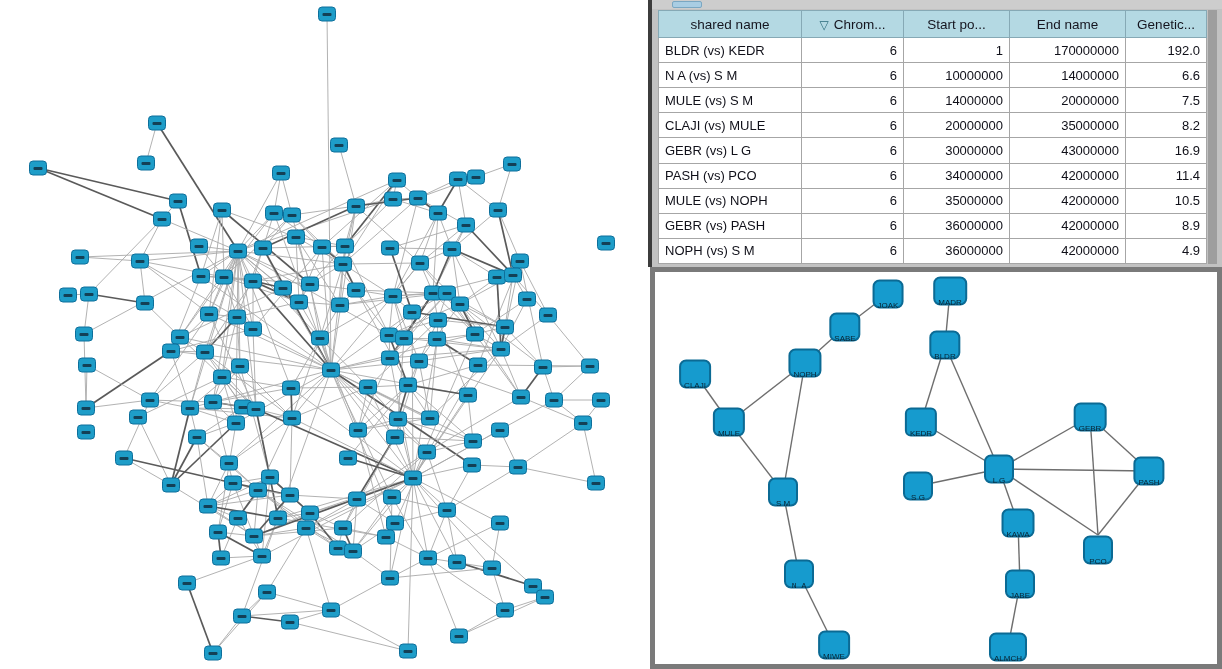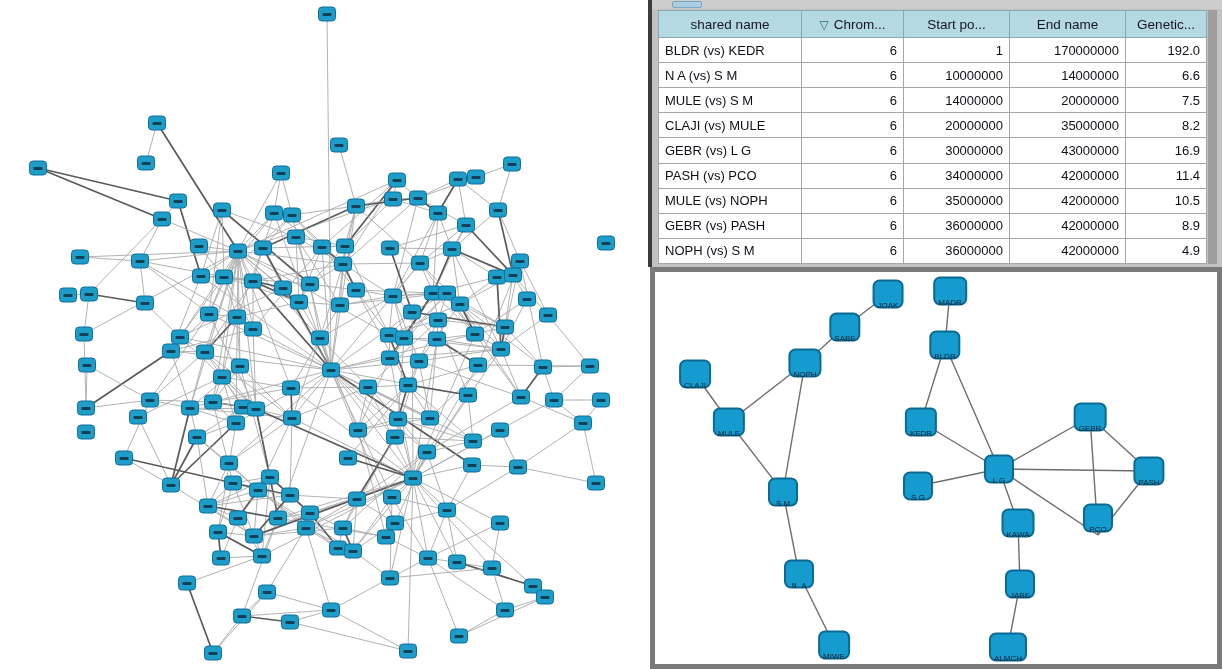--- a/index.html
+++ b/index.html
@@ -1197,21 +1197,21 @@
       </div>
       <div class="big-node" style="left: 494px; top: 199px;">
         <span class="nlabel">PASH</span>
       </div>
       <div class="big-node" style="left: 128px; top: 220px;">
         <span class="nlabel">S M</span>
       </div>
       <div class="big-node" style="left: 363px; top: 251px;">
         <span class="nlabel">KAWA</span>
       </div>
-      <div class="big-node" style="left: 443px; top: 246px;">
+      <div class="big-node" style="left: 443px; top: 278px;">
         <span class="nlabel">PCO</span>
       </div>
       <div class="big-node" style="left: 144px; top: 302px; font-family: Liberation Mono, monospace;">
         <span class="nlabel">N A</span>
       </div>
       <div class="big-node" style="left: 365px; top: 312px;">
         <span class="nlabel">JABE</span>
       </div>
       <div class="big-node" style="left: 179px; top: 373px;">
         <span class="nlabel">MIWE</span>

